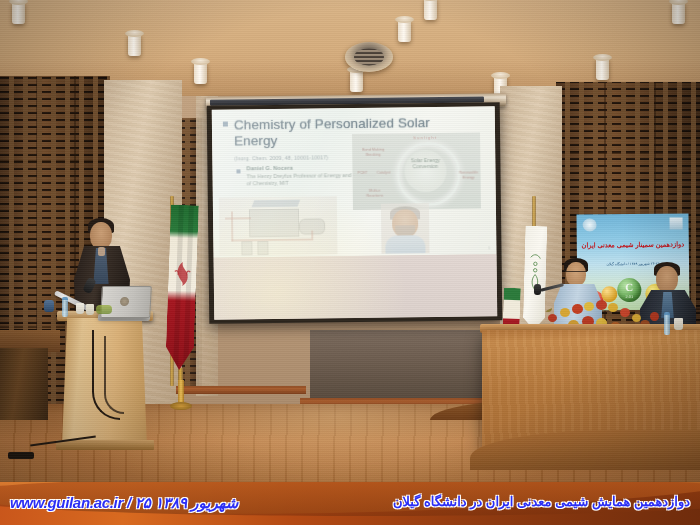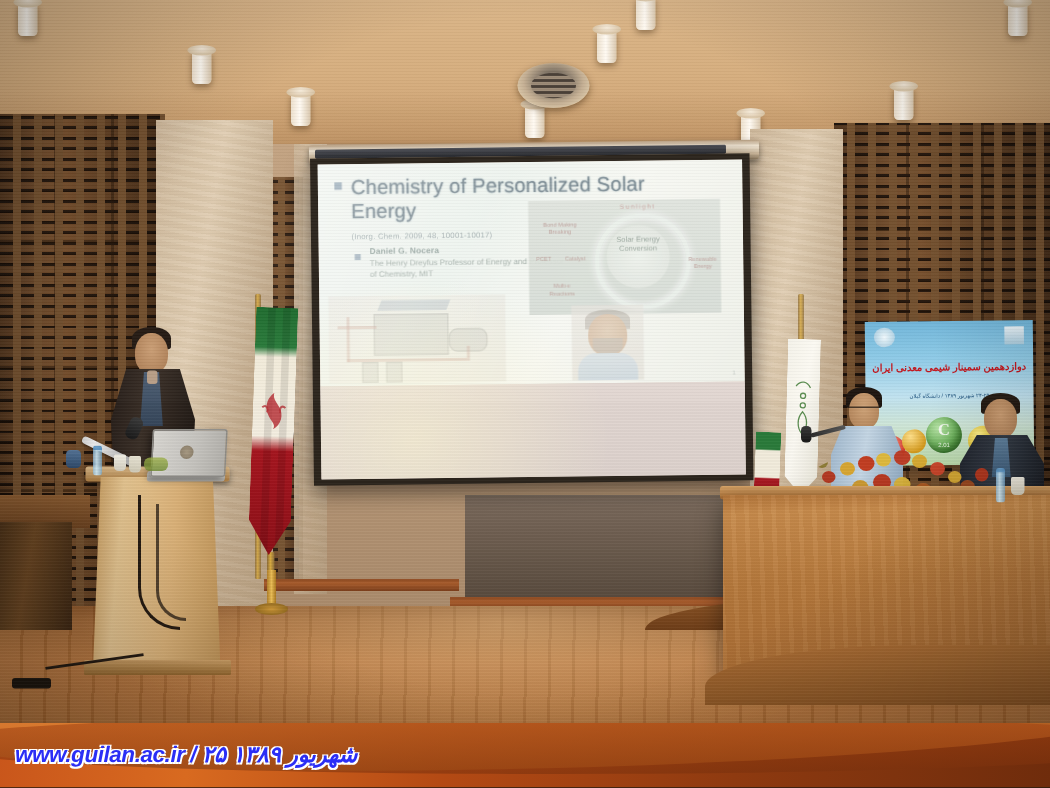--- a/index.html
+++ b/index.html
@@ -499,15 +499,16 @@
   <div class="noise"></div>
 
   <div class="btm">
     <div class="swoosh"></div>
     <div class="swoosh2"></div>
     <div class="btm-l">
       <span>www.guilan.ac.ir</span>
       <span>/</span>
       <span class="fa">۲۵ شهریور ۱۳۸۹</span>
     </div>
+    <div class="btm-r">دوازدهمین همایش شیمی معدنی ایران در دانشگاه گیلان</div>
   </div>
 
 </div>
 
 </body></html>

